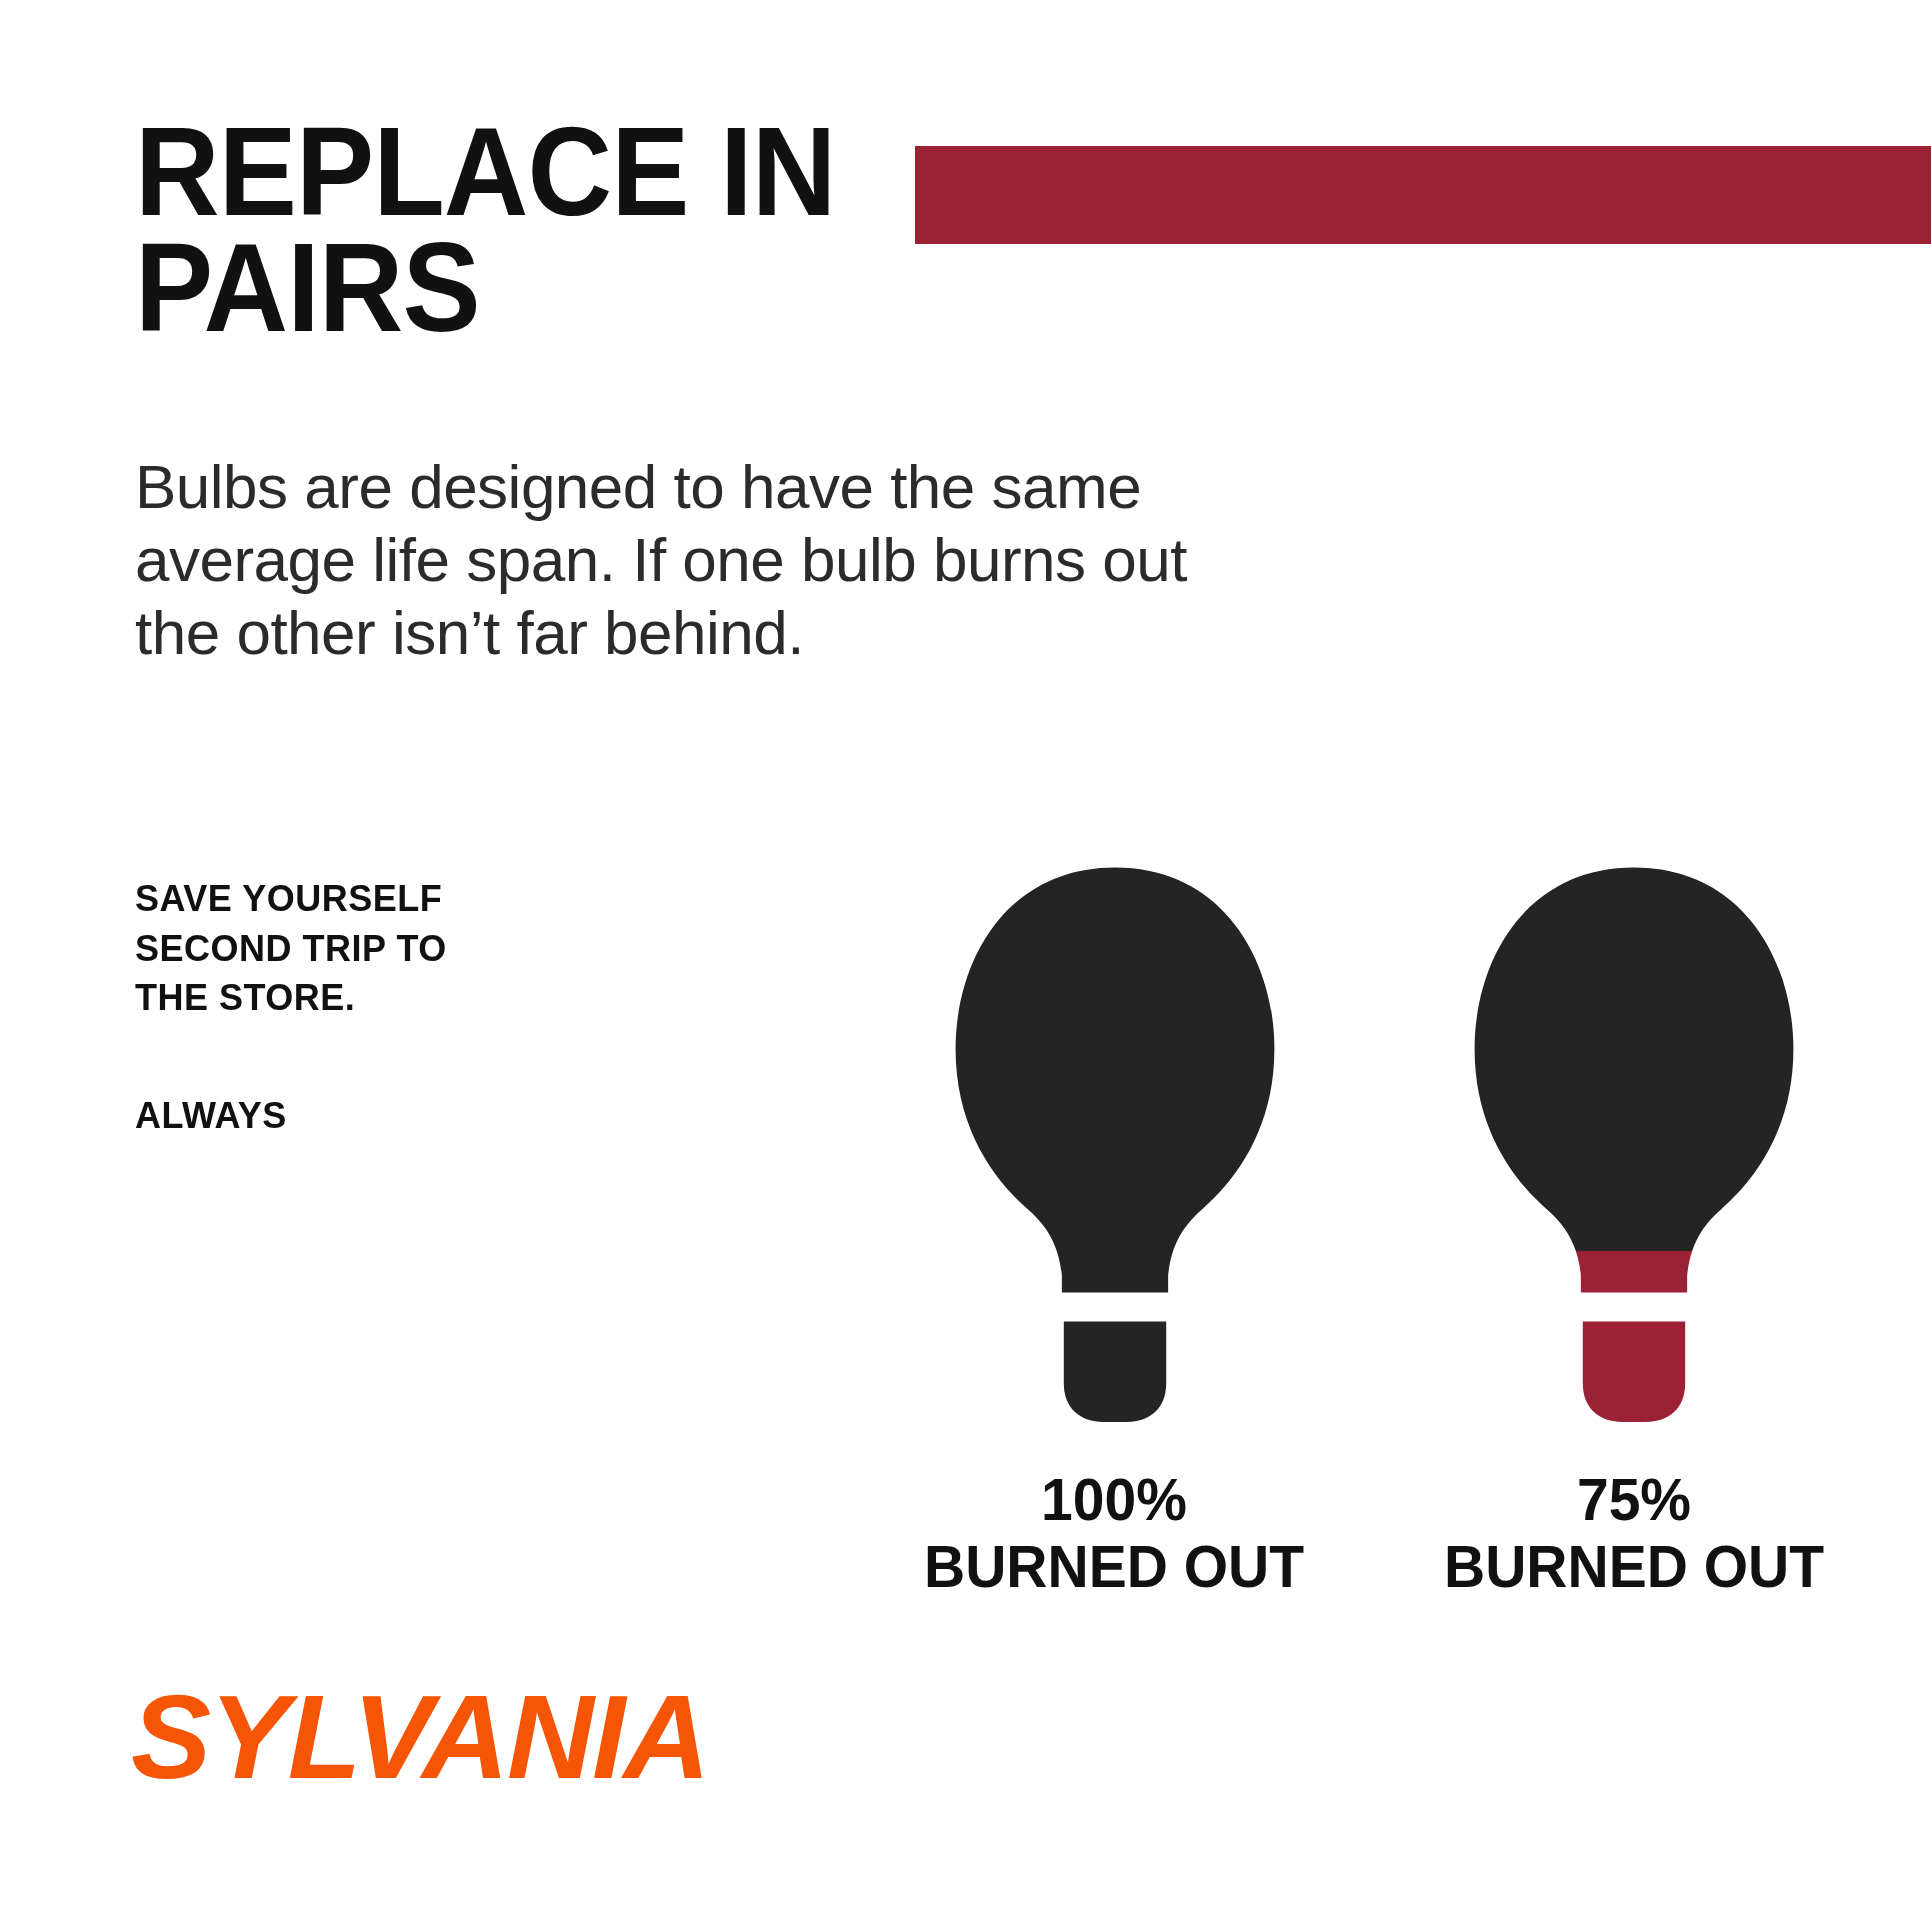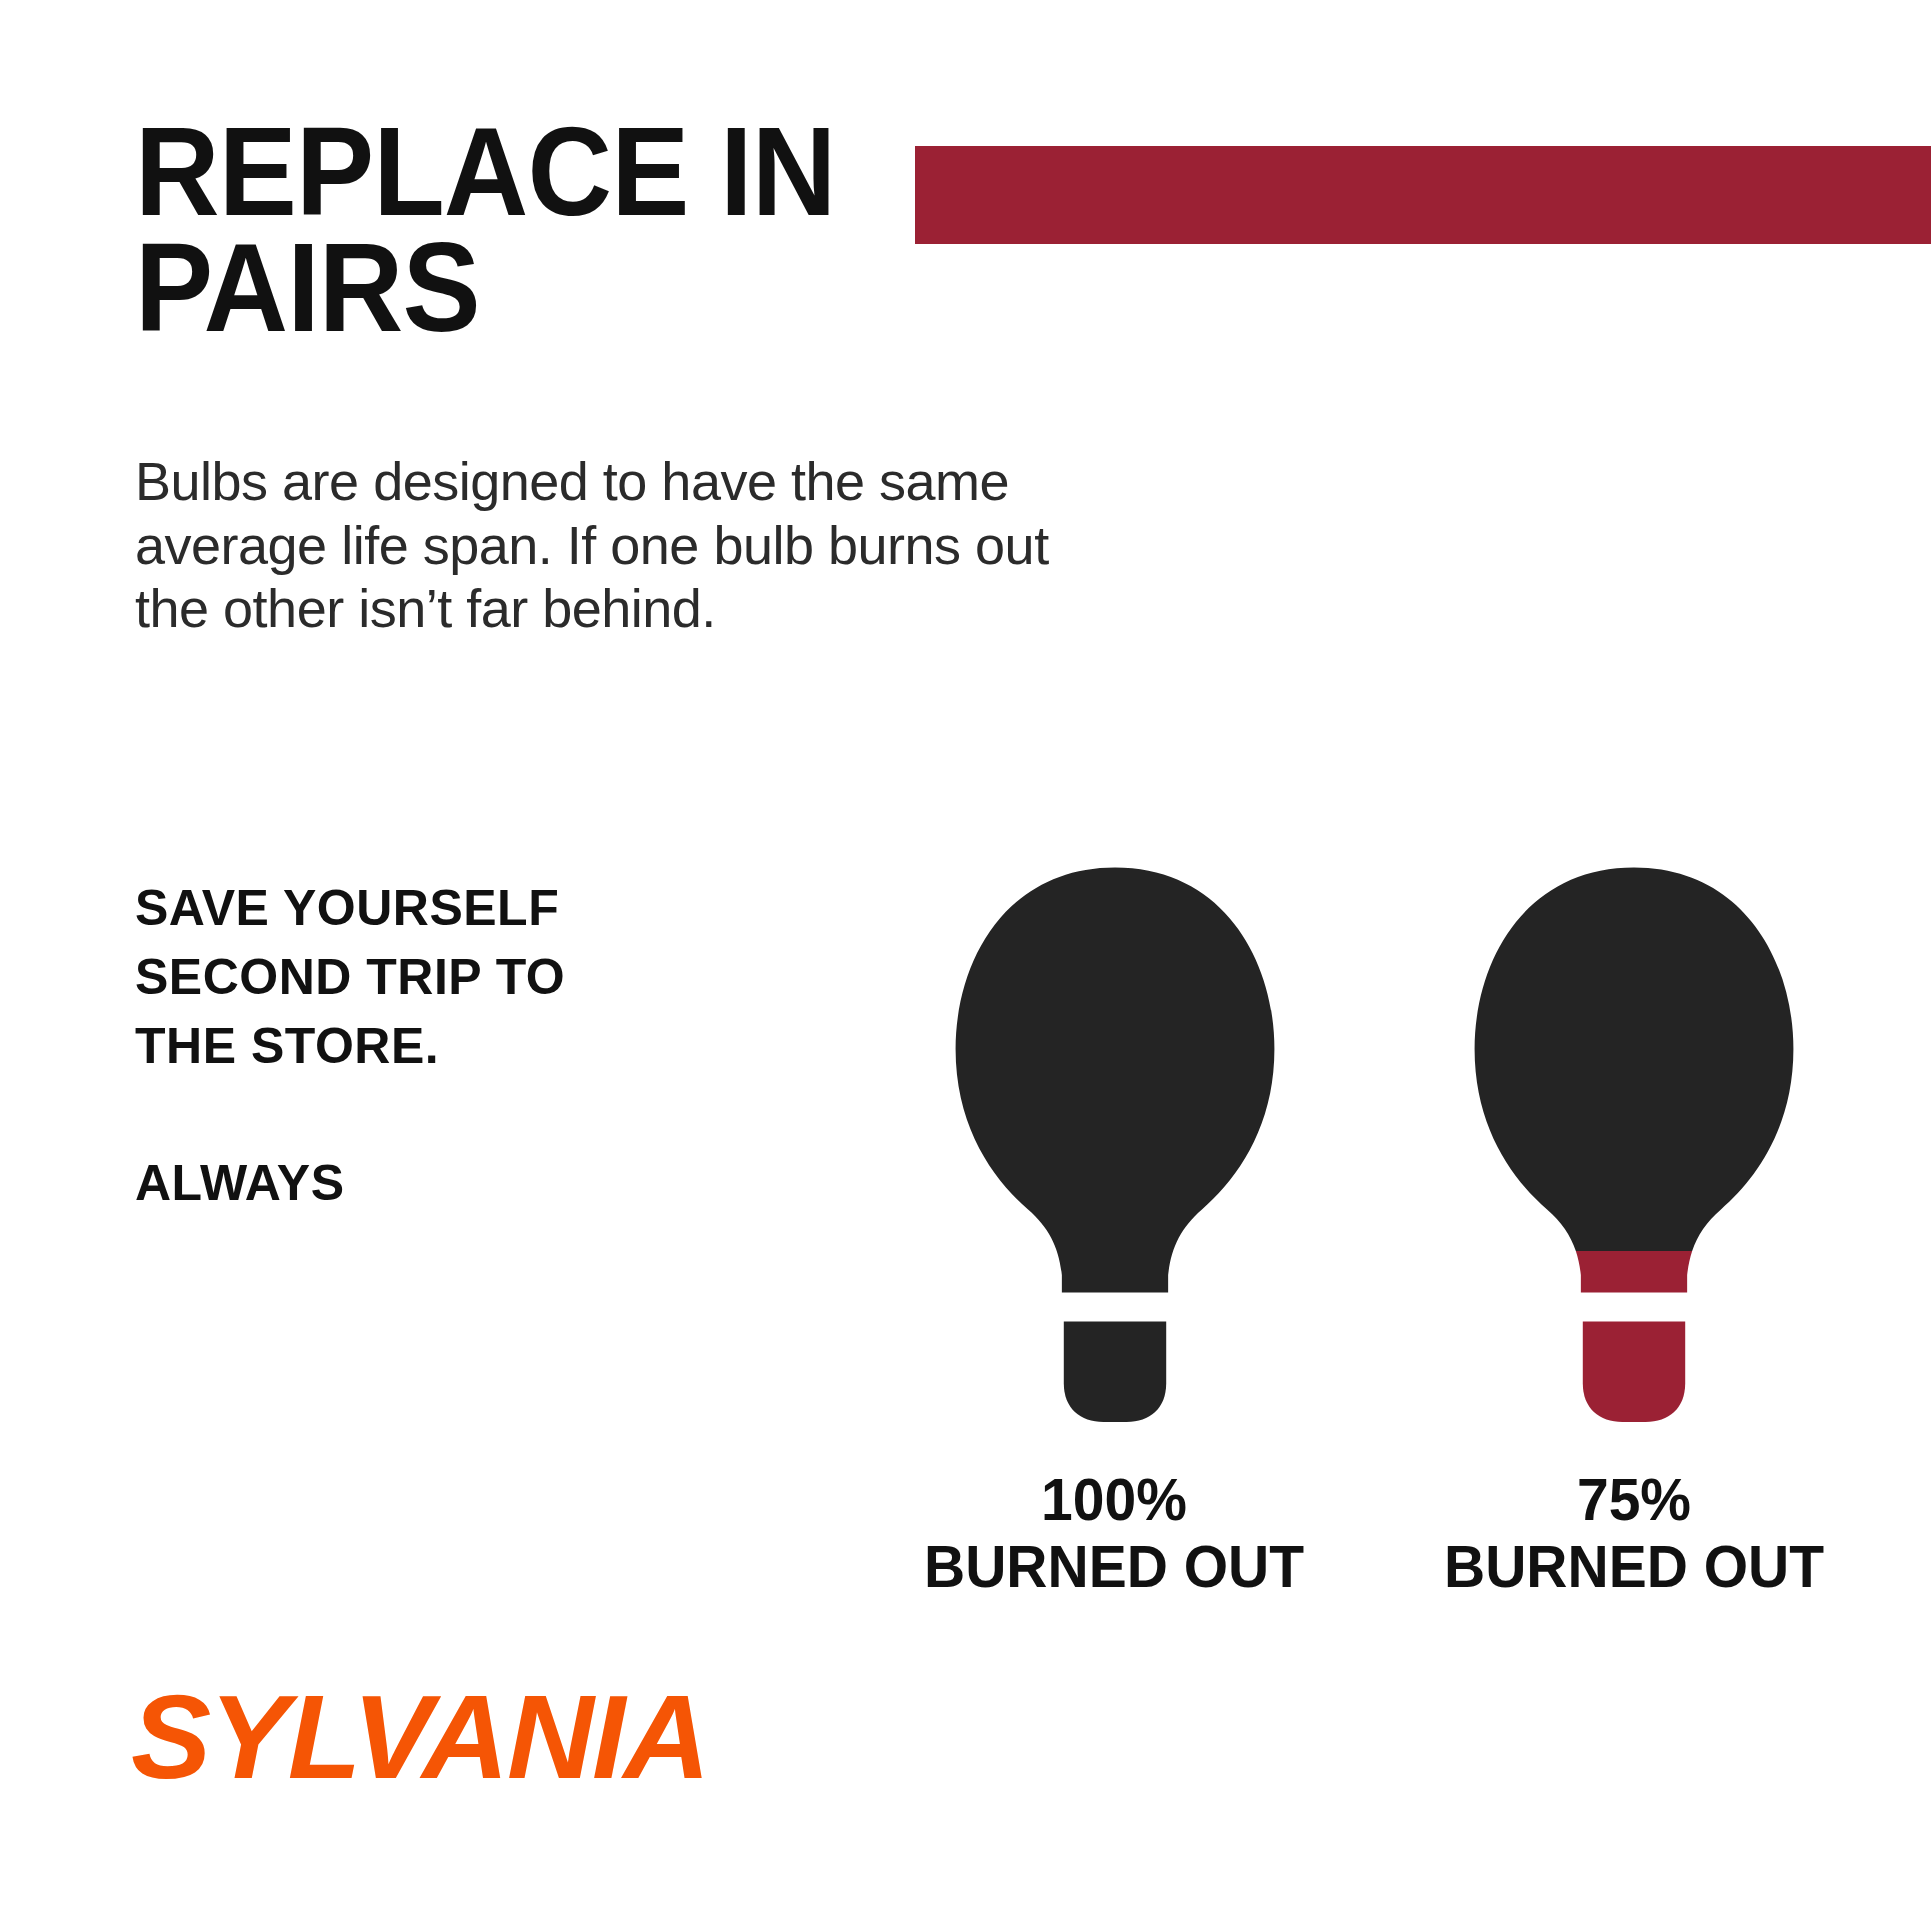--- a/index.html
+++ b/index.html
@@ -47,38 +47,38 @@
   #headline .hl-line { display:block; white-space:nowrap; }
 
   
   #intro {
     position:absolute;
     left:135px;
     top:450px;
     width:1583px;
     font-family:"Liberation Sans","DejaVu Sans", sans-serif;
     font-weight:normal;
-    font-size:54px;
+    font-size:62px;
     line-height:1.18;
     color:#2b2b2b;
     letter-spacing:-0.5px;
   }
   #intro .p-line { display:block; white-space:nowrap; }
 
   
   #callouts {
     position:absolute;
     left:135px;
     top:874px;
     width:541px;
   }
   .callout {
     font-family:"Liberation Sans","DejaVu Sans", sans-serif;
     font-weight:bold;
-    font-size:50px;
+    font-size:36px;
     line-height:1.38;
     letter-spacing:0.5px;
     color:#111111;
     text-transform:uppercase;
   }
   .callout .co-line { display:block; white-space:nowrap; }
   #callout-2 { margin-top:68px; }
 
   
   #bulbs {

